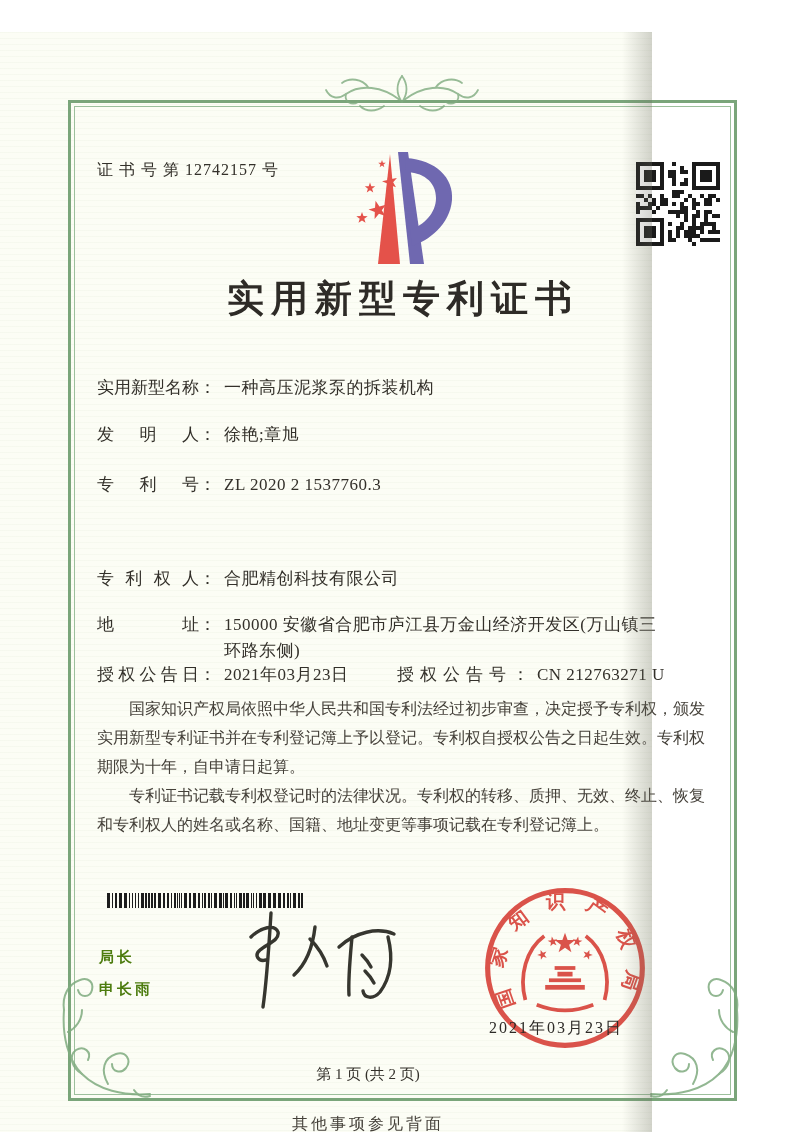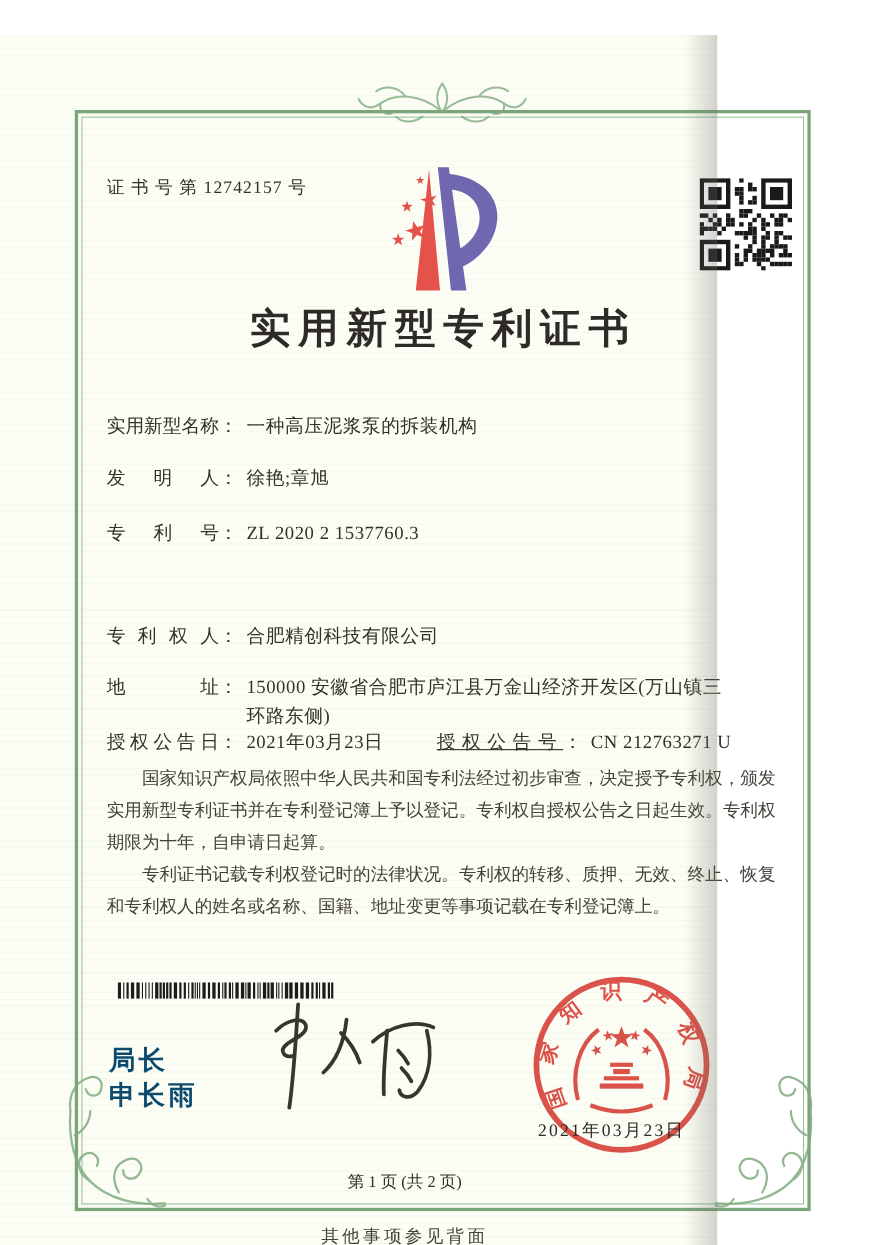--- a/index.html
+++ b/index.html
@@ -24,24 +24,24 @@
   .cert-no{left:97px;top:128px;font-size:16px;color:var(--ink);letter-spacing:1px;}
   .doc-title{left:68px;top:242px;width:663px;text-align:center;font-size:37px;
     font-weight:600;letter-spacing:7px;text-indent:7px;color:#2e2b27;}
   .frow{left:97px;width:620px;font-size:17px;color:var(--ink);line-height:26px;}
   .flabel{display:inline-block;width:102px;text-align:justify;text-align-last:justify;
     vertical-align:top;}
   .colon{margin-right:8px;}
   .fval{letter-spacing:.5px;}
   .fval-wrap{display:inline-block;width:448px;vertical-align:top;letter-spacing:.5px;}
   .grant-no{position:absolute;left:300px;top:0;white-space:nowrap;}
-  .grant-no .flabel2{letter-spacing:6px;text-decoration:underline;}
+  .grant-no .flabel2{letter-spacing:6px;}
   .paras{left:97px;top:662px;width:620px;font-size:16px;line-height:29px;color:var(--body-ink);}
   .paras p{margin:0;text-indent:2em;}
-  .director{left:99px;font-size:24px;font-weight:600;letter-spacing:3px;color:#0c4a6e;
+  .director{left:99px;font-size:15px;font-weight:600;letter-spacing:3px;color:#4d7c0f;
     font-family:"Liberation Sans","DejaVu Sans",sans-serif;}
   .seal-date{left:489px;top:986px;font-size:16px;letter-spacing:2px;color:#2d2b27;}
   .page-num{left:72px;top:1033px;width:592px;text-align:center;font-size:15px;color:var(--ink);}
   .back-note{left:72px;top:1082px;width:592px;text-align:center;font-size:16px;
     letter-spacing:3px;color:var(--body-ink);}
   svg{display:block;}
 </style>
 </head>
 <body>
 

